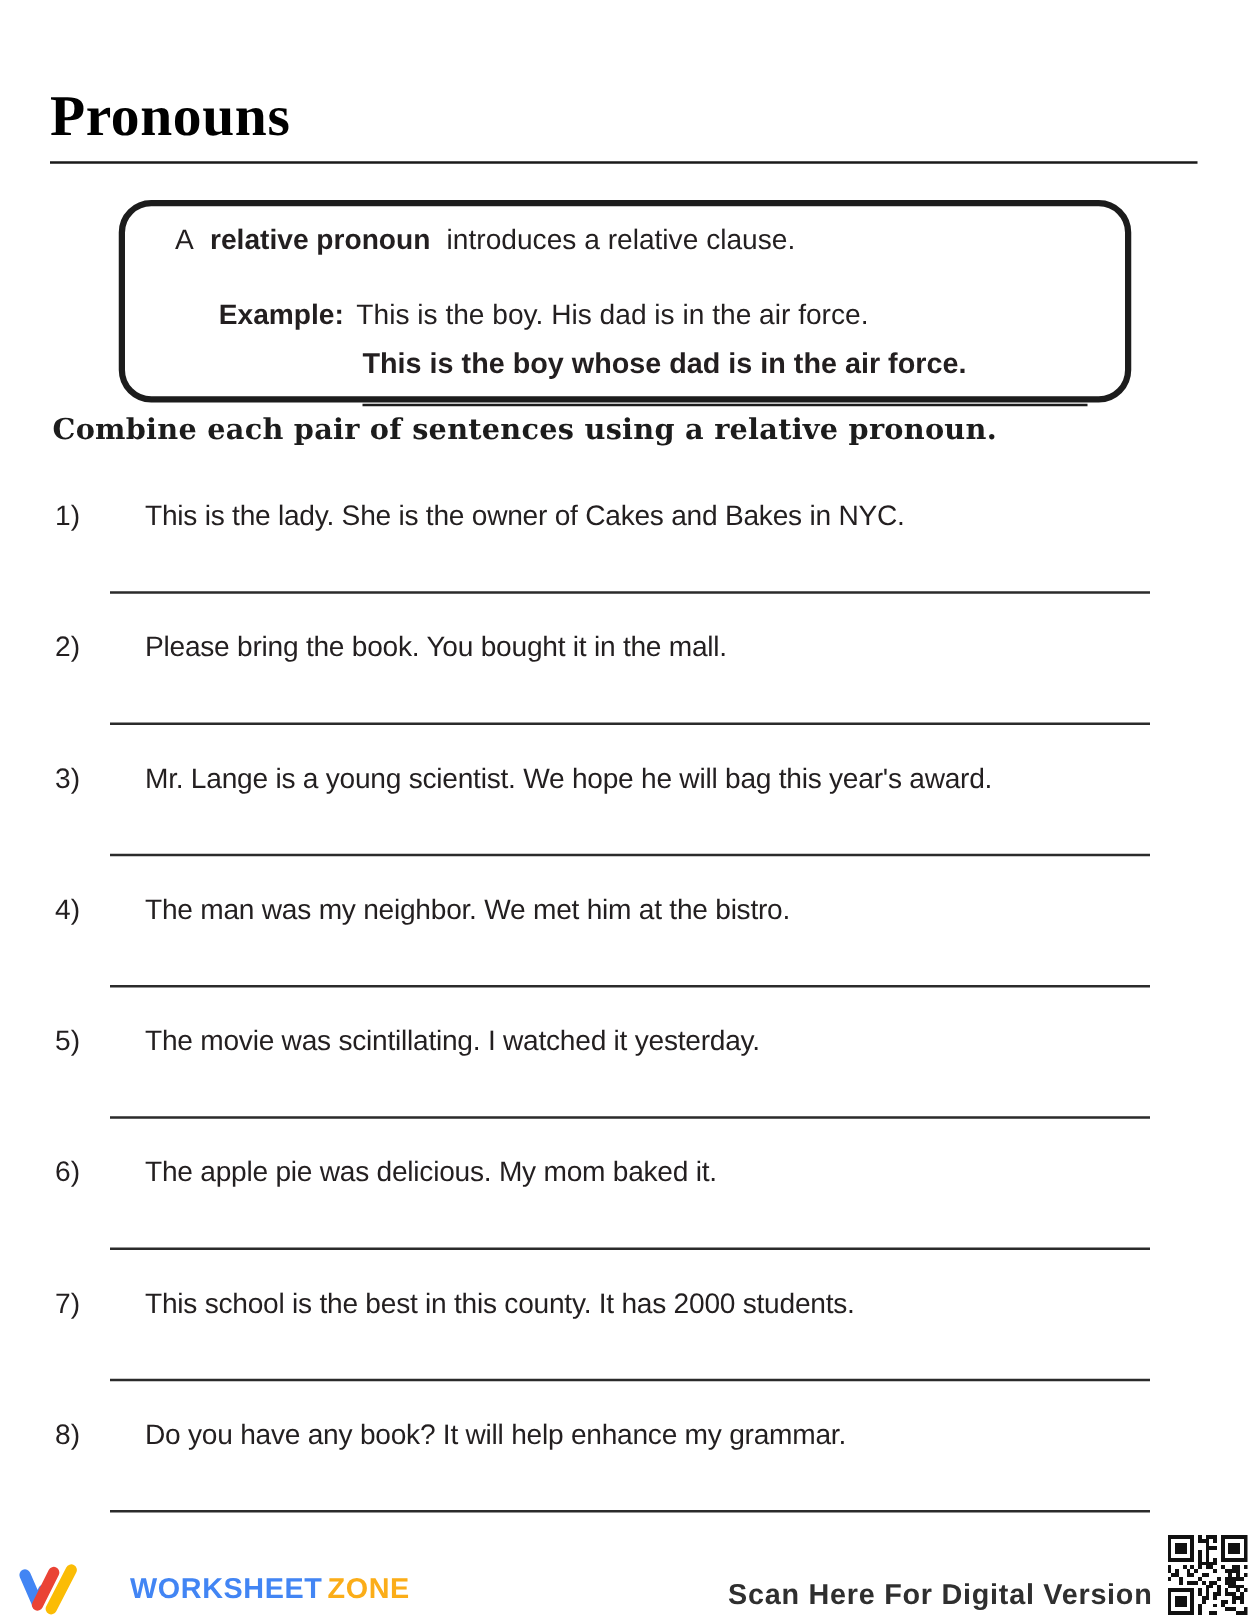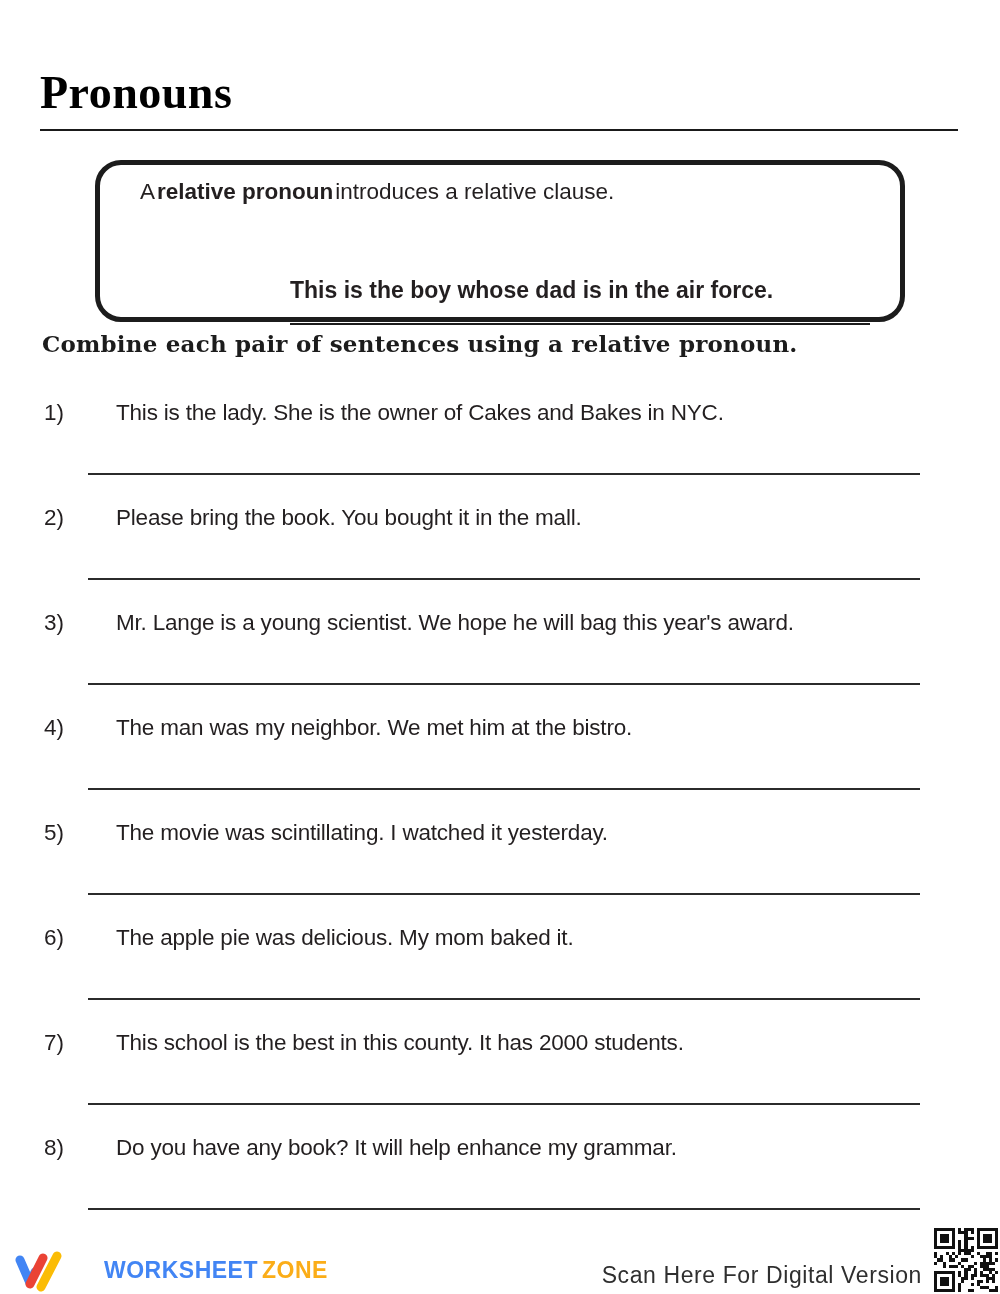--- a/index.html
+++ b/index.html
@@ -48,21 +48,21 @@
   }
   .def-line {
     position: absolute;
     left: 40px;
     top: 13px;
     font-size: 22.5px;
     line-height: 28px;
     color: #231f20;
     white-space: nowrap;
   }
-  .def-line .term { font-weight: bold; margin: 0 2px; }
+  .def-line .term { font-weight: bold; margin: 0 13px; }
   .example-line {
     position: absolute;
     left: 75px;
     top: 73px;
     font-size: 22.5px;
     line-height: 28px;
     white-space: nowrap;
   }
   .example-label { font-weight: bold; margin-right: 10px; }
   .combined-line {
@@ -142,20 +142,21 @@
   .logo-worksheet { color: #4285f4; margin-left: 36px; }
   .logo-zone { color: #fbad18; margin-left: 4px; }
   .scan-text {
     position: absolute;
     right: 78px;
     top: 1262px;
     font-size: 23px;
     letter-spacing: 0.6px;
     color: #2f2f2f;
     white-space: nowrap;
+    font-weight: bold;
   }
   .qr-box {
     position: absolute;
     left: 934px;
     top: 1228px;
     width: 64px;
     height: 64px;
     background: #ffffff;
   }
   .qr-box svg { width: 64px; height: 64px; display: block; }
@@ -163,20 +164,21 @@
 </head>
 <body>
 
 <div class="page">
 
   <h1 class="title">Pronouns</h1>
   <div class="title-rule"></div>
 
   <div class="info-box">
     <div class="def-line"><span>A</span><span class="term">relative pronoun</span><span>introduces a relative clause.</span></div>
+    <div class="example-line"><span class="example-label">Example:</span><span>This is the boy. His dad is in the air force.</span></div>
     <div class="combined-line">This is the boy whose dad is in the air force.</div>
   </div>
 
   <div class="instructions">Combine each pair of sentences using a relative pronoun.</div>
 
   <div class="question" style="top:399px">
     <span class="q-num">1)</span>
     <span class="q-text">This is the lady. She is the owner of Cakes and Bakes in NYC.</span>
     <div class="answer-line"></div>
   </div>

